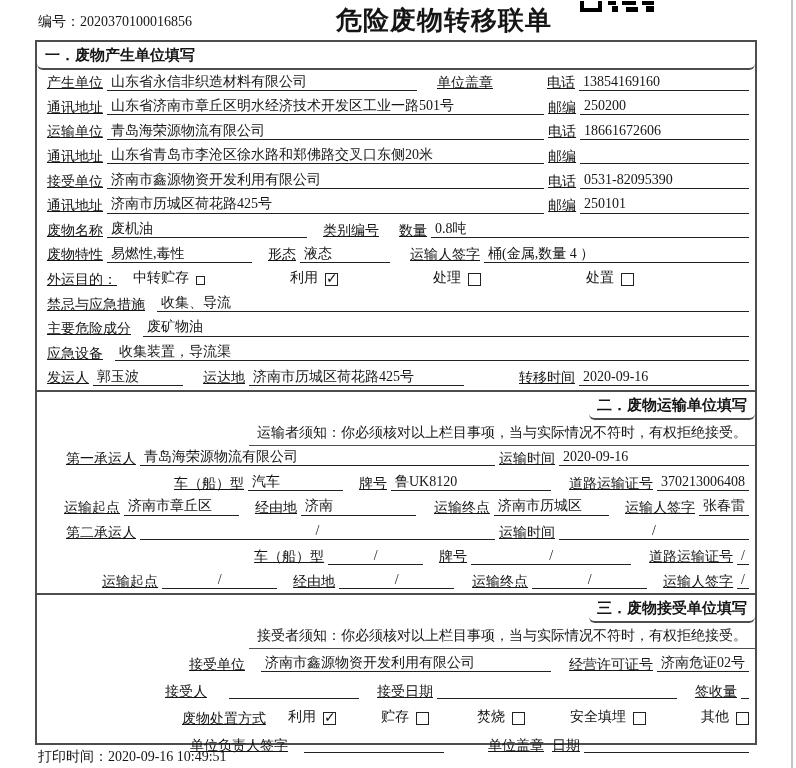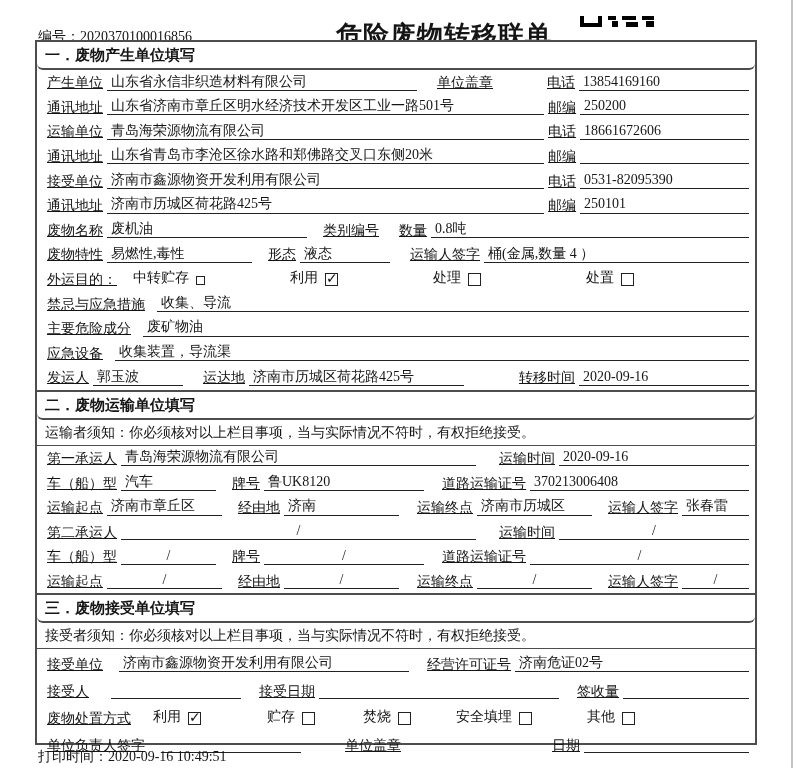--- a/index.html
+++ b/index.html
@@ -2,31 +2,31 @@
 <html><head>
 <meta charset="utf-8">
 <style>
   * { margin:0; padding:0; box-sizing:border-box; }
   html,body { width:796px; height:768px; background:#fff; overflow:hidden; }
   body { font-family:"Liberation Serif","DejaVu Serif",serif; color:#151515; font-size:14px; position:relative; }
 
   .page-edge { position:absolute; left:791px; top:0; width:2px; height:768px; background:#c4c4c4; }
 
   
-  .hdr { position:absolute; left:0; top:15px; width:796px; height:40px; }
+  .hdr { position:absolute; left:0; top:0; width:796px; height:40px; }
   .serial { position:absolute; left:38px; top:13px; font-size:14px; white-space:nowrap; }
   .doc-title { position:absolute; left:0; top:3px; width:100%; text-align:center; transform:translateX(46px);
                font-family:"Liberation Sans","DejaVu Sans",sans-serif; font-weight:bold; font-size:26px; letter-spacing:1px; }
   .qr { position:absolute; left:580px; top:0; }
 
   
   .form { position:absolute; left:35px; top:40px; width:722px; height:705px; border:2px solid #4d4d4d; background:#fff;
           display:flex; flex-direction:column; }
   .section { display:flex; flex-direction:column; }
-  .section + .section { border-top:2px solid #4d4d4d; }
+  .section + .section { border-top:2px solid #4d4d4d;align-items:flex-end; }
   .sec-title { font-family:"Liberation Sans","DejaVu Sans",sans-serif; font-weight:bold; font-size:15px;
                padding:4px 8px 3px 8px; border-bottom:2px solid #4d4d4d;border-radius:6px; }
   .note-row { padding:4px 8px 3px 8px; border-bottom:1.5px solid #4d4d4d; font-size:14px; }
 
   .row { display:flex; align-items:flex-end; padding:0 6px 4px 6px; }
   .s1 .row, .s2 .row { height:24.6px; }
   .s3 .row { height:27px; }
   .lbl { white-space:nowrap; padding:0 4px; line-height:1.1;text-decoration:underline; }
   .val { border-bottom:1px solid #222; padding:0 4px; white-space:nowrap; overflow:hidden; line-height:1.15; min-height:16px; }
   .grow { flex:1 1 auto; }
@@ -255,21 +255,21 @@
       <span class="lbl" style="margin-left:14px">签收量</span>
       <span class="val grow"></span>
     </div>
 
     <div class="row">
       <span class="lbl">废物处置方式</span>
       <span class="cbitem" style="margin-left:18px">
         <span>利用</span>
         <span class="cb checked"></span>
       </span>
-      <span class="cbitem" style="margin-left:66px">
+      <span class="cbitem" style="margin-left:45px">
         <span>贮存</span>
         <span class="cb"></span>
       </span>
       <span class="cbitem" style="margin-left:48px">
         <span>焚烧</span>
         <span class="cb"></span>
       </span>
       <span class="cbitem" style="margin-left:45px">
         <span>安全填埋</span>
         <span class="cb"></span>

